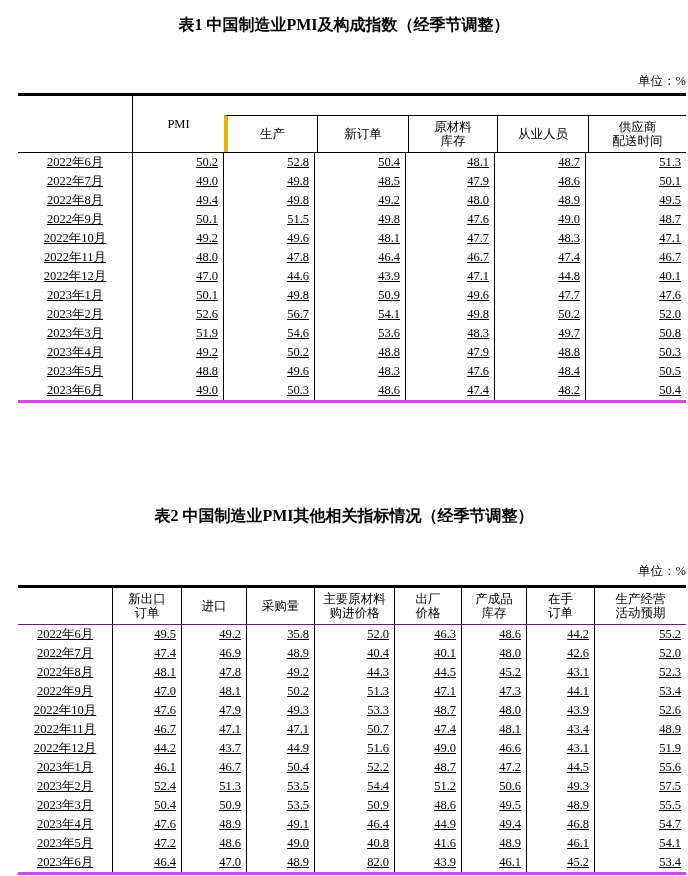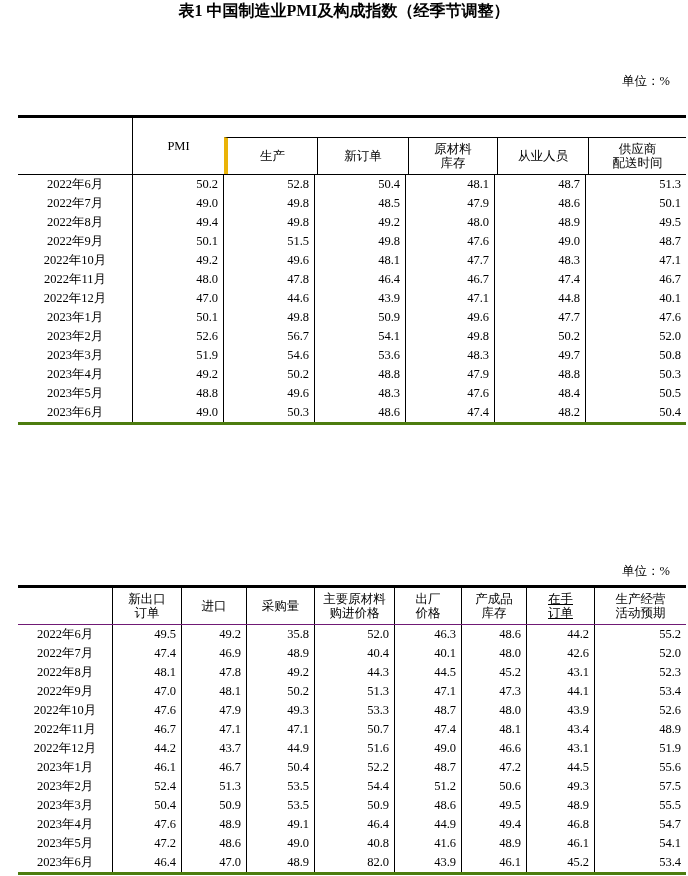--- a/index.html
+++ b/index.html
@@ -9,31 +9,31 @@
     width:688px; height:876px;
     background:#fff;
     font-family:"Liberation Serif","DejaVu Serif",serif;
     color:#000;
     overflow:hidden;
   }
   .title {
     position:absolute; left:0; width:688px;
     text-align:center; font-weight:bold; font-size:16px; line-height:20px;
   }
-  .title.t1 { top:1px; }
+  .title.t1 { top:15px; }
   .title.t2 { top:506px; }
   .unit {
-    position:absolute; right:18px;
+    position:absolute; right:2px;
     font-size:12.5px; line-height:14px;
   }
   .unit.u1 { top:74px; }
   .unit.u2 { top:564px; }
 
   .tbl { position:absolute; left:18px; width:668px; }
-  .tbl.tb1 { top:93px;margin-top:22px; }
+  .tbl.tb1 { top:93px; }
   .tbl.tb2 { top:585px; }
 
   
   .t1-header {
     display:flex; height:60px;
     border-top:3px solid #000;
     border-bottom:1px solid #000;
     font-size:12.5px;
   }
   .t1-header .corner { width:115px; border-right:1px solid #000; }
@@ -68,25 +68,25 @@
     text-align:center; white-space:pre-line; line-height:14px;
     border-right:1px solid #000;
   }
   .t2-header .hc0 { width:95px; }
   .t2-header .hc1 { width:69px; }
   .t2-header .hc2 { width:65px; }
   .t2-header .hc3 { width:68px; }
   .t2-header .hc4 { width:80px; }
   .t2-header .hc5 { width:67px; }
   .t2-header .hc6 { width:65px; }
-  .t2-header .hc7 { width:68px;text-decoration:underline; }
+  .t2-header .hc7 { width:68px; }
   .t2-header .hc8 { width:91px; border-right:none; }
 
   
-  .tbody { border-bottom:3px solid #4d7c0f; }
+  .tbody { border-bottom:3px solid #d946ef;text-decoration:underline; }
   .trow { display:flex; height:19px; font-size:12.5px; line-height:19px; }
   .trow .cell { border-right:1px solid #000; }
   .trow .lab  { text-align:center; }
   .trow .val  { text-align:right; padding-right:5px; }
 
   .trow.r1 .lab { width:115px; }
   .trow.r1 .v0 { width:91px; }
   .trow.r1 .v1 { width:91px; }
   .trow.r1 .v2 { width:91px; }
   .trow.r1 .v3 { width:89px; }
@@ -239,20 +239,21 @@
           <div class="cell val v0">49.0</div>
           <div class="cell val v1">50.3</div>
           <div class="cell val v2">48.6</div>
           <div class="cell val v3">47.4</div>
           <div class="cell val v4">48.2</div>
           <div class="cell val v5">50.4</div>
         </div>
       </div>
   </div>
 
+  <div class="title t2">表2 中国制造业PMI其他相关指标情况（经季节调整）</div>
   <div class="unit u2">单位：%</div>
 
   <div class="tbl tb2">
     <div class="t2-header">
       <div class="hcell hc0"></div>
       <div class="hcell hc1">新出口
 订单</div>
       <div class="hcell hc2">进口</div>
       <div class="hcell hc3">采购量</div>
       <div class="hcell hc4">主要原材料

